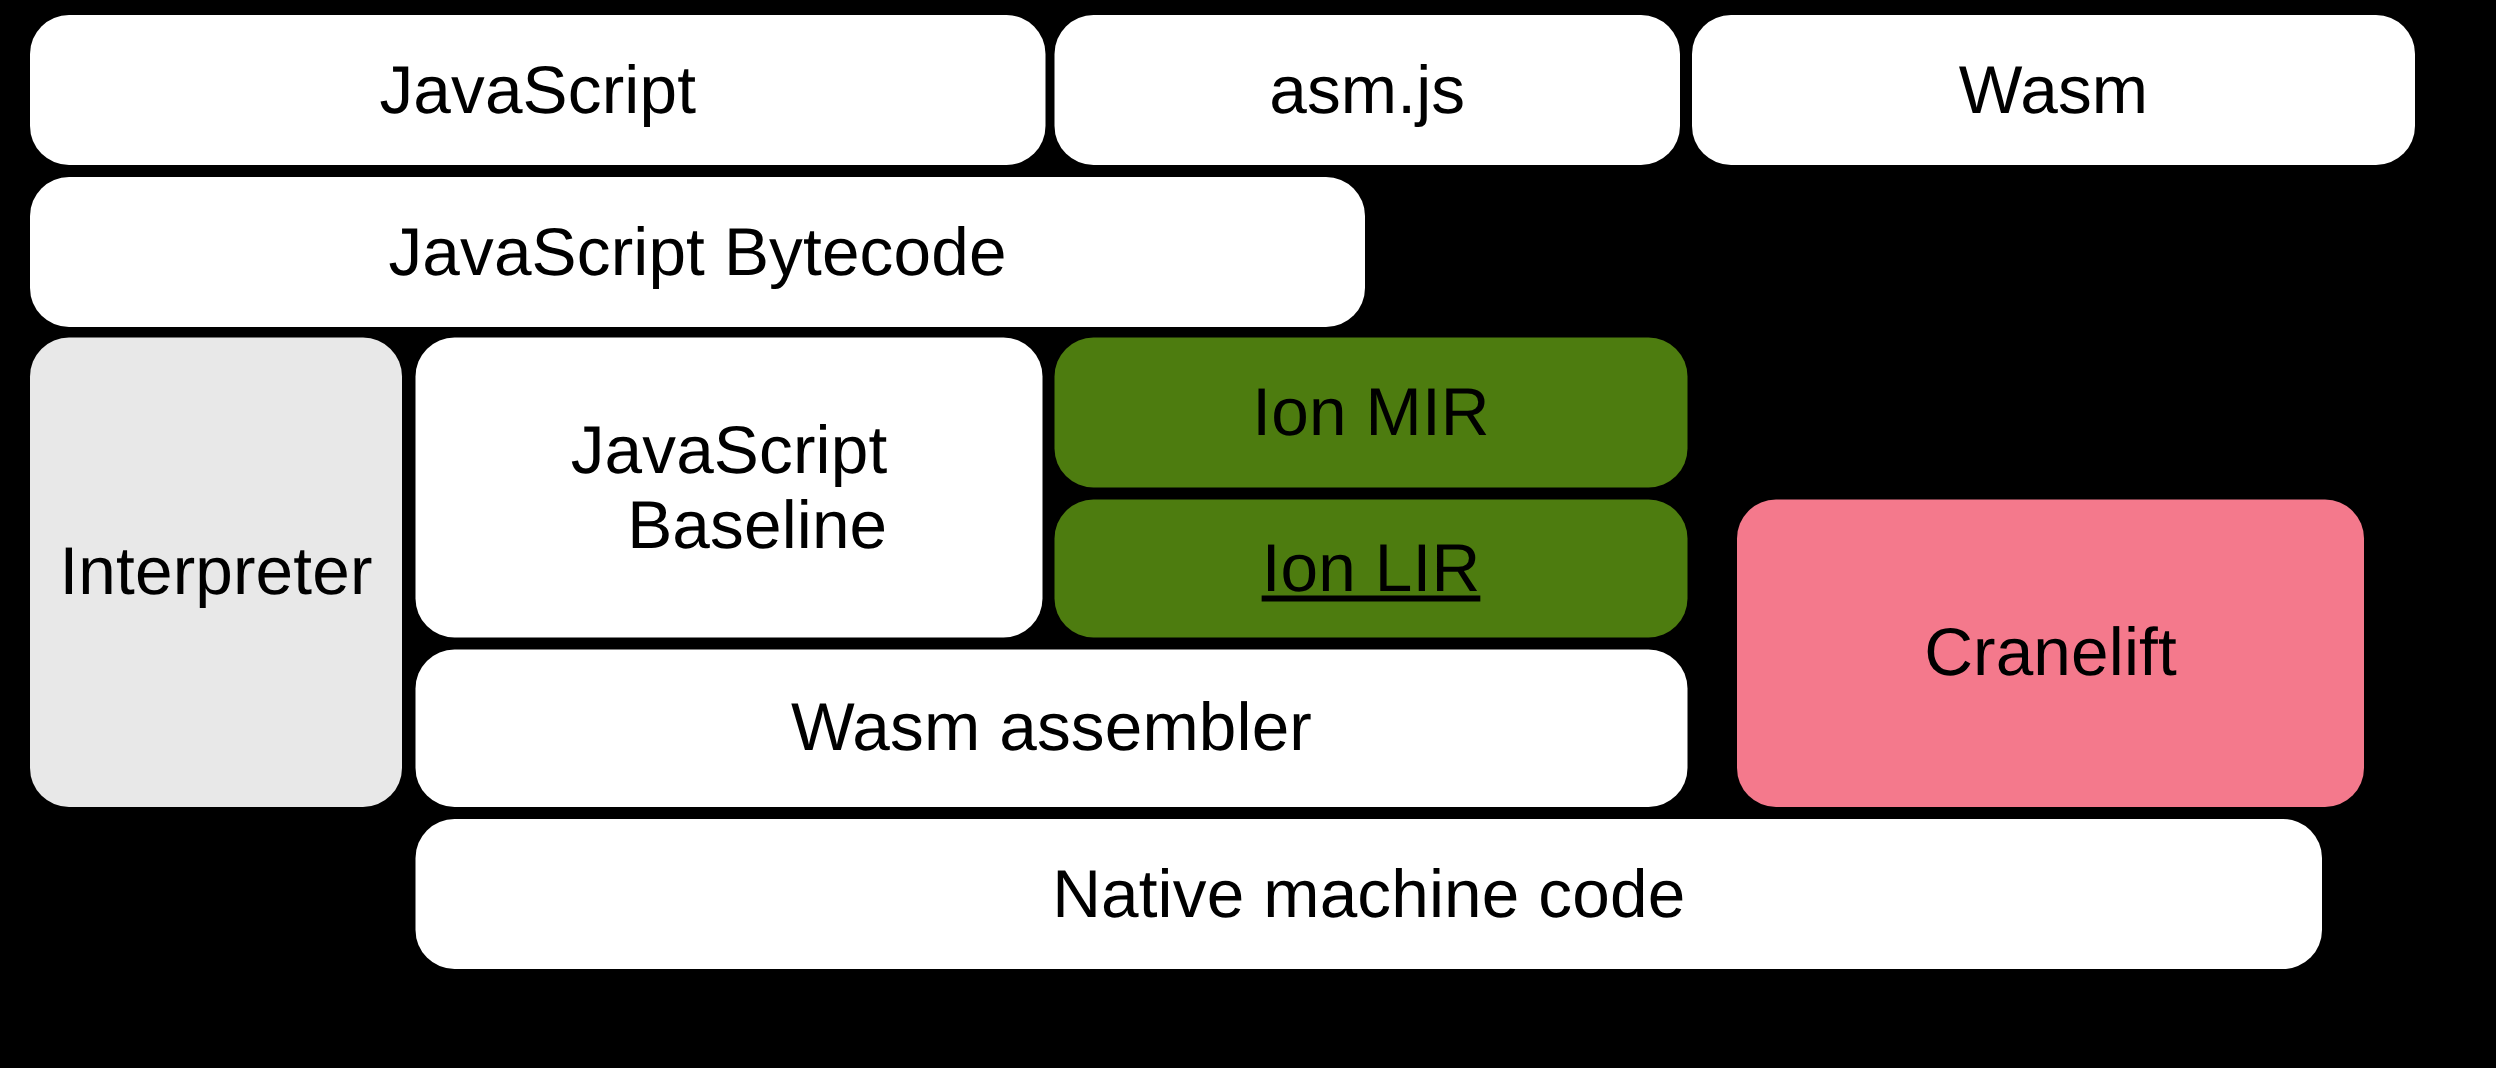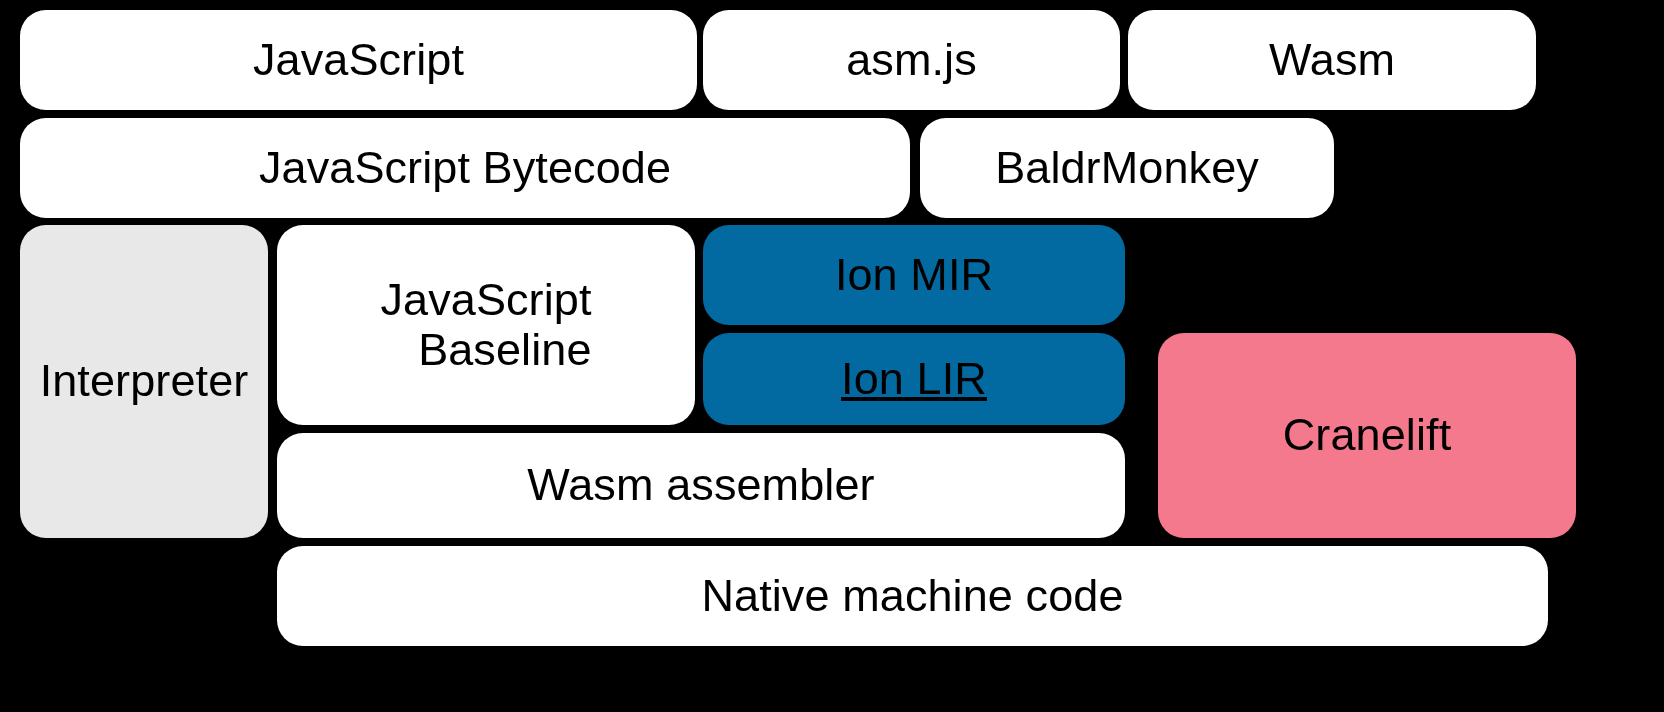--- a/index.html
+++ b/index.html
@@ -26,33 +26,32 @@
     color: #000000;
     font-size: 45px;
     line-height: 1.12;
     font-weight: 400;
     letter-spacing: 0.1px;
     white-space: pre-line;
     padding: 0 10px;
   }
   .fill-white   { background: #ffffff; }
   .fill-gray    { background: #e8e8e8; }
-  .fill-green   { background: #0369a1; }
+  .fill-green   { background: #4d7c0f; }
   .fill-red     { background: #f4798c; }
   .box-label { pointer-events: none; }
 </style>
 </head>
 <body>
 
 <div id="stage">
     <div class="box fill-white" style="left: 20px; top: 10px; width: 677px; height: 100px;"><span class="box-label">JavaScript</span></div>
     <div class="box fill-white" style="left: 703px; top: 10px; width: 417px; height: 100px;"><span class="box-label">asm.js</span></div>
-    <div class="box fill-white" style="left: 1128px; top: 10px; width: 408px; height: 100px;"><span class="box-label">Wasm</span></div>
+    <div class="box fill-white" style="left: 1128px; top: 10px; width: 482px; height: 100px;"><span class="box-label">Wasm</span></div>
     <div class="box fill-white" style="left: 20px; top: 118px; width: 890px; height: 100px;"><span class="box-label">JavaScript Bytecode</span></div>
-    <div class="box fill-white" style="left: 920px; top: 118px; width: 414px; height: 100px;"><span class="box-label">BaldrMonkey</span></div>
     <div class="box fill-gray" style="left: 20px; top: 225px; width: 248px; height: 313px;"><span class="box-label">Interpreter</span></div>
     <div class="box fill-white" style="left: 277px; top: 225px; width: 418px; height: 200px;"><span class="box-label">JavaScript
 Baseline</span></div>
     <div class="box fill-green" style="left: 703px; top: 225px; width: 422px; height: 100px;"><span class="box-label">Ion MIR</span></div>
     <div class="box fill-green" style="left: 703px; top: 333px; width: 422px; height: 92px; text-decoration: underline;"><span class="box-label">Ion LIR</span></div>
     <div class="box fill-red" style="left: 1130px; top: 333px; width: 418px; height: 205px; margin-left: 28px;"><span class="box-label">Cranelift</span></div>
     <div class="box fill-white" style="left: 277px; top: 433px; width: 848px; height: 105px;"><span class="box-label">Wasm assembler</span></div>
     <div class="box fill-white" style="left: 277px; top: 546px; width: 1271px; height: 100px;"><span class="box-label">Native machine code</span></div>
   </div>
 

